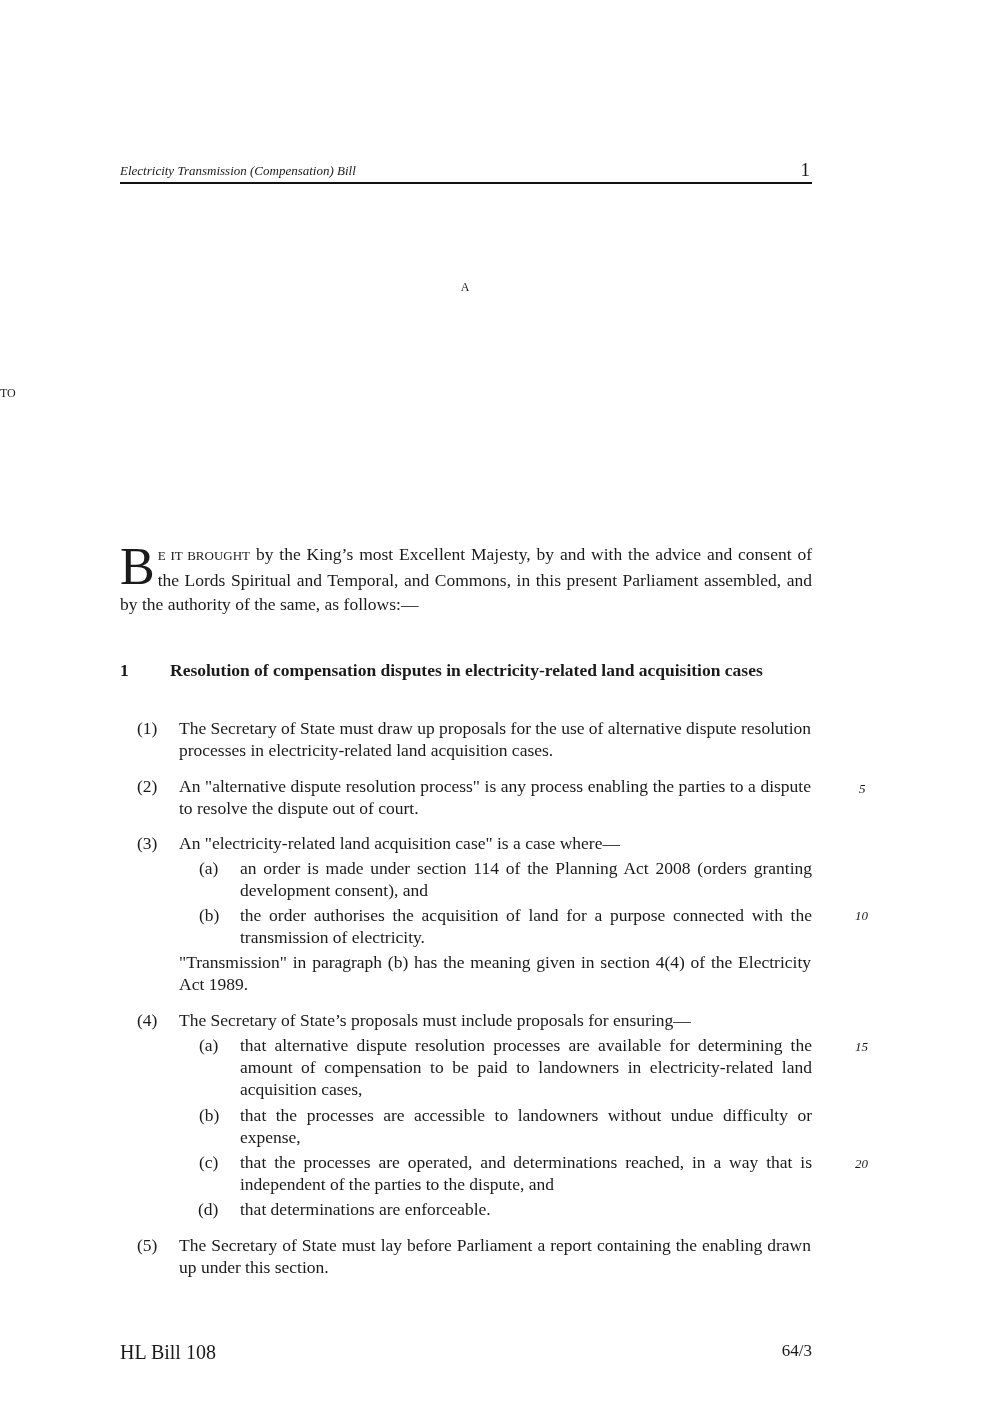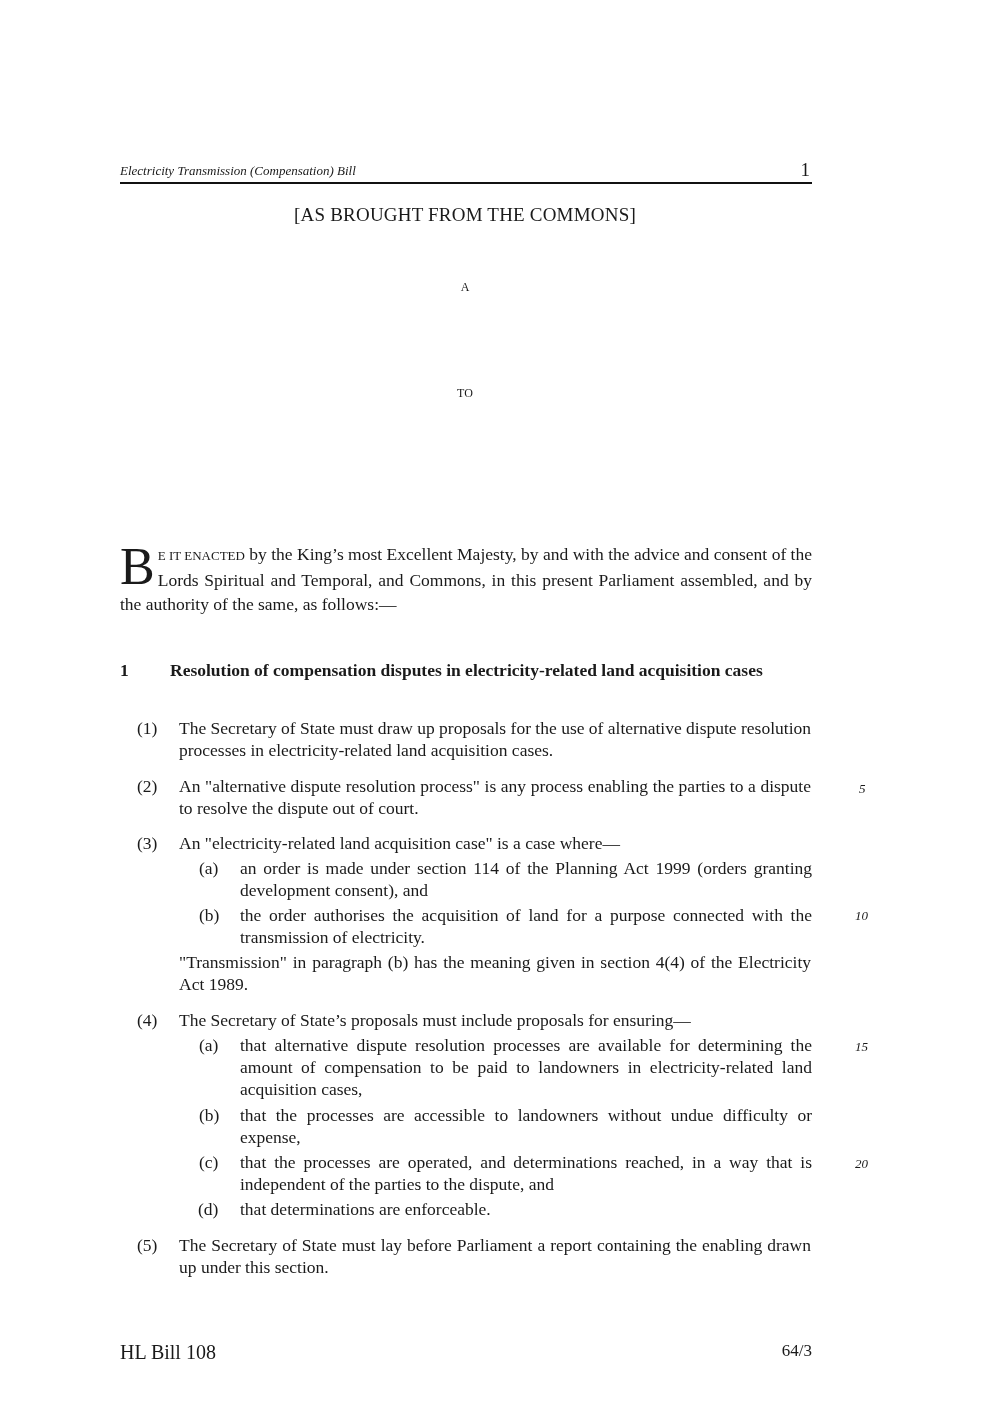--- a/index.html
+++ b/index.html
@@ -14,21 +14,21 @@
     .running-head {
       left: 120px; top: 118px; width: 692px; height: 20px;
       border-bottom: 2px solid #111;
     }
     .running-title { position: absolute; left: 0; top: 1px; font-style: italic; font-size: 13px; }
     .page-num { position: absolute; right: 2px; top: -3px; font-size: 19px; }
 
     .brought { left: 0; width: 930px; top: 160px; text-align: center; font-size: 19px; letter-spacing: 0.2px; }
     .a-word { left: 0; width: 930px; top: 236px; text-align: center; font-size: 12px; }
     .bill-word { left: 0; width: 930px; top: 266px; text-align: center; font-size: 50px; font-weight: bold; letter-spacing: 10px; padding-left: 10px; }
-    .to-word { left: 0; width: 930px; top: 342px; text-align: center; font-size: 12px; }
+    .to-word { left: 0; width: 930px; top: 342px; font-size: 12px; }
 
     .long-title {
       left: 120px; top: 380px; width: 692px; font-size: 20px; line-height: 24px;
       text-align: justify; text-align-last: left;
     }
     .enact {
       left: 120px; top: 498px; width: 692px; font-size: 17.5px; line-height: 24px;
       text-align: justify;
     }
     .dropcap {
@@ -54,27 +54,26 @@
 </head>
 <body>
 
 <div class="page">
 
   <div class="abs running-head">
     <span class="running-title">Electricity Transmission (Compensation) Bill</span>
     <span class="page-num">1</span>
   </div>
 
-  <div class="abs brought">[AS BROUGHT FROM THE COMMONS]</div>
   <div class="abs a-word">A</div>
   <div class="abs to-word">TO</div>
 
 
   <div class="abs enact">
-    <span class="dropcap">B</span><span class="smallcaps">E IT ENACTED</span><span> by the King’s most Excellent Majesty, by and with the advice and consent of the Lords Spiritual and Temporal, and Commons, in this present Parliament assembled, and by the authority of the same, as follows:—</span>
+    <span class="dropcap">B</span><span class="smallcaps">E IT BROUGHT</span><span> by the King’s most Excellent Majesty, by and with the advice and consent of the Lords Spiritual and Temporal, and Commons, in this present Parliament assembled, and by the authority of the same, as follows:—</span>
   </div>
 
   <div class="abs section-head">
     <span class="section-num">1</span>
     <span class="section-title">Resolution of compensation disputes in electricity-related land acquisition cases</span>
   </div>
 
   <div class="sub" style="left:137px; top:673px; width:700px;">
     <span class="sub-label">(1)</span>
     <span class="sub-text">The Secretary of State must draw up proposals for the use of alternative dispute resolution processes in electricity-related land acquisition cases.</span>
@@ -84,21 +83,21 @@
     <span class="sub-label">(2)</span>
     <span class="sub-text">An "alternative dispute resolution process" is any process enabling the parties to a dispute to resolve the dispute out of court.</span>
   </div>
 
   <div class="sub" style="left:137px; top:788px; width:700px;">
     <span class="sub-label">(3)</span>
     <span class="sub-text">An "electricity-related land acquisition case" is a case where—</span>
   </div>
   <div class="sub" style="left:137px; top:813px; width:700px;">
     <span class="para-label" style="left:62px;">(a)</span>
-    <span class="para-text" style="left:103px;">an order is made under section 114 of the Planning Act 1999 (orders granting development consent), and</span>
+    <span class="para-text" style="left:103px;">an order is made under section 114 of the Planning Act 2008 (orders granting development consent), and</span>
   </div>
   <div class="sub" style="left:137px; top:860px; width:700px;">
     <span class="para-label" style="left:62px;">(b)</span>
     <span class="para-text" style="left:103px;">the order authorises the acquisition of land for a purpose connected with the transmission of electricity.</span>
   </div>
   <div class="sub" style="left:179px; top:907px; width:640px;">
     <span style="position:absolute; left:0; width:632px; text-align:justify;">"Transmission" in paragraph (b) has the meaning given in section 4(4) of the Electricity Act 1989.</span>
   </div>
 
   <div class="sub" style="left:137px; top:965px; width:700px;">

